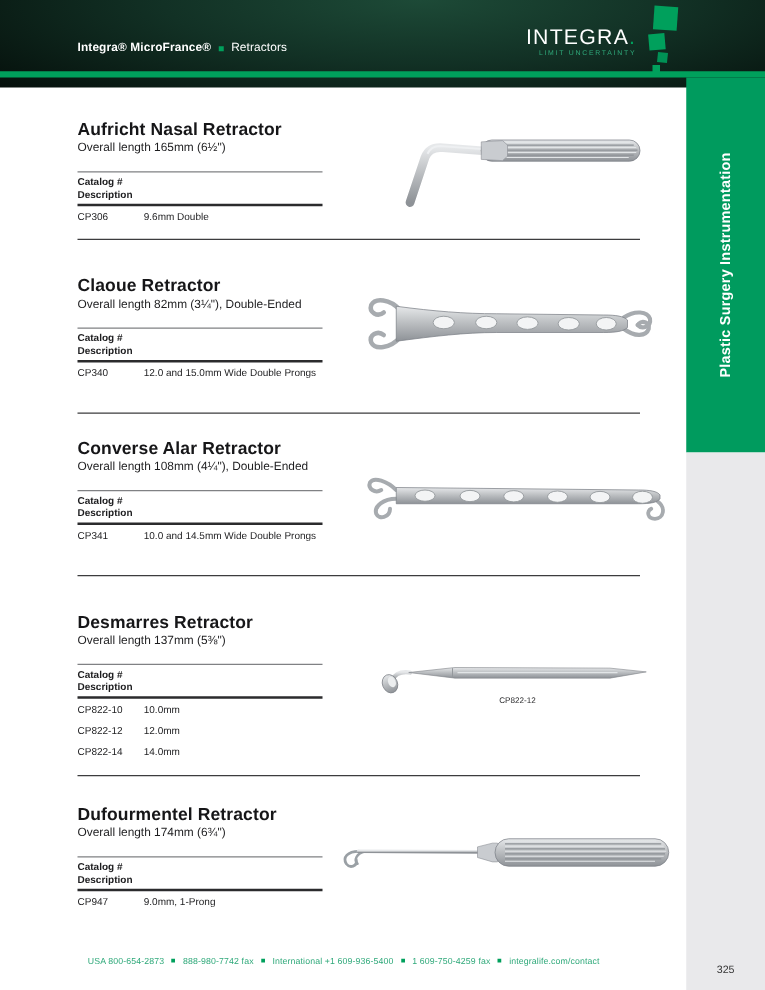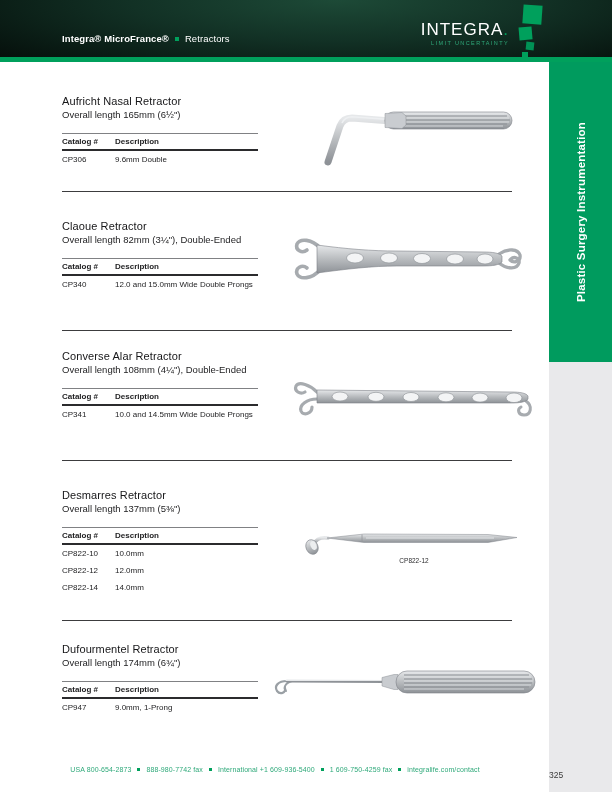--- a/index.html
+++ b/index.html
@@ -1,49 +1,49 @@
 <!DOCTYPE html>
 <html><head>
 <meta charset="utf-8">
 <style>
   html,body{margin:0;padding:0;background:#fff;}
   .page{position:relative;width:612px;height:792px;background:#fff;overflow:hidden;
         font-family:"Liberation Sans",sans-serif;color:#1d1d1f;}
 
   
-  .top-band{position:absolute;left:0;top:0;width:612px;height:57px;
+  .top-band{position:absolute;left:0;top:0;width:612px;height:70px;
     background:radial-gradient(ellipse 75% 160% at 55% 0%, #1d4a37 0%, #123125 45%, #081711 85%, #050d0a 100%);}
   .accent-line{position:absolute;left:0;top:57px;width:612px;height:5px;background:#00A05C;}
   .breadcrumb{position:absolute;left:62px;top:33px;display:flex;align-items:center;gap:6px;
     font-size:9.5px;color:#fff;letter-spacing:.1px;}
   .breadcrumb .brand{font-weight:bold;}
   .sq-bullet{width:4px;height:4px;background:#00A05C;display:inline-block;}
   .logo{position:absolute;right:64px;top:4px;display:flex;align-items:flex-start;}
   .logo-textblock{text-align:right;margin-top:17px;}
   .logo-word{font-size:17px;color:#fff;letter-spacing:1px;font-weight:400;line-height:1;}
   .logo-dot{color:#00A05C;}
   .logo-tag{font-size:5.5px;color:#2FA97A;letter-spacing:1.4px;margin-top:2px;}
   .logo-squares{margin-left:3px;}
 
   
   .side-tab{position:absolute;right:0;top:62px;width:63px;height:300px;background:#009B5E;
     display:flex;align-items:center;justify-content:center;}
   .side-tab .vtext{writing-mode:vertical-rl;transform:rotate(180deg);
     color:#fff;font-weight:bold;font-size:11.5px;letter-spacing:.2px;white-space:nowrap;}
   .page-col{position:absolute;right:0;top:362px;width:63px;height:430px;background:#E9E9EB;}
-  .page-num{position:absolute;bottom:12px;left:0;width:100%;text-align:left;
+  .page-num{position:absolute;bottom:12px;left:0;width:100%;text-align:center;
     font-size:8.5px;color:#3a3a3a;}
 
   
   .sec{position:absolute;left:62px;width:200px;}
-  .sec h3{margin:0;font-size:11px;font-weight:normal;color:#161618;letter-spacing:.1px;}
+  .sec h3{margin:0;font-size:14px;font-weight:bold;color:#161618;letter-spacing:.1px;}
   .sec .sub{margin:2px 0 0;font-size:9.5px;color:#1d1d1f;}
   .cat-table{margin-top:13px;width:196px;font-size:8px;line-height:1.25;}
   .t-head{display:flex;border-top:1px solid #808184;border-bottom:2px solid #2b2b2d;
-    padding:3px 0 2px;font-weight:bold;}
+    padding:3px 0 2px;font-weight:bold;flex-direction:column;}
   .t-row{display:flex;padding:4px 0 3px;}
   .col-cat{width:53px;flex:none;}
   .col-desc{flex:1;}
   .cat{font-weight:normal;}
   .rule{position:absolute;left:62px;width:450px;height:1px;background:#3c3c3e;}
 
   .fig{position:absolute;}
   .fig-caption{position:absolute;font-size:6.5px;color:#2b2b2d;text-align:center;}
 
   

